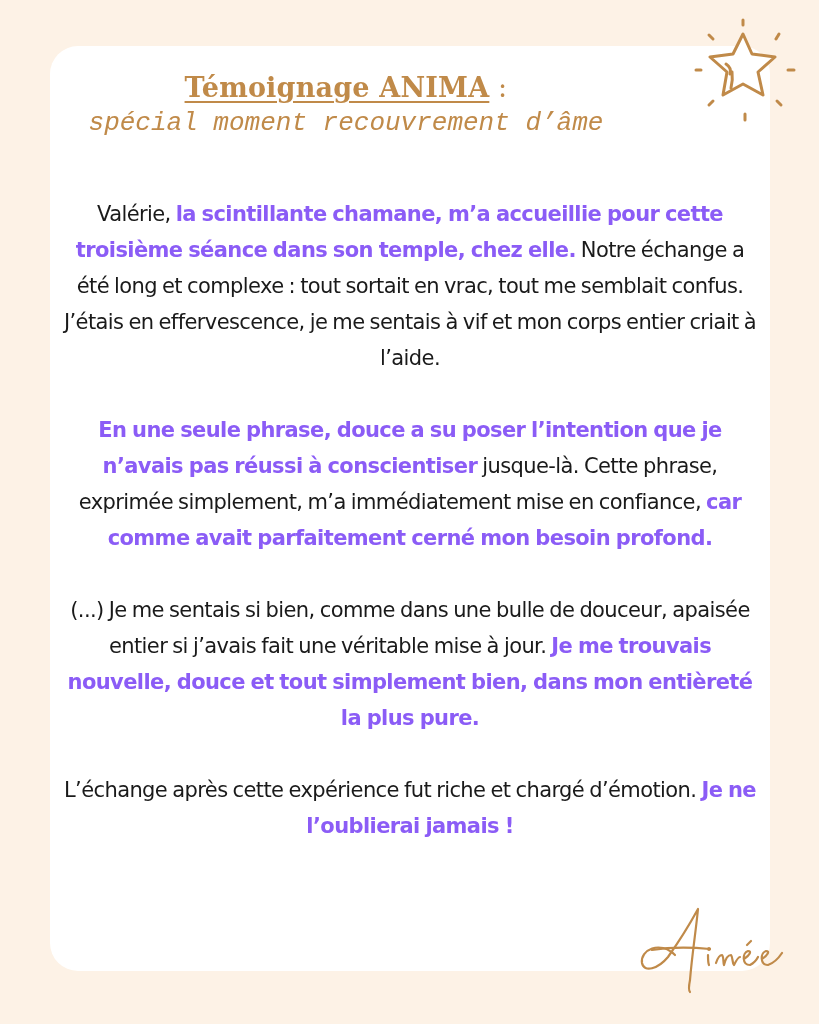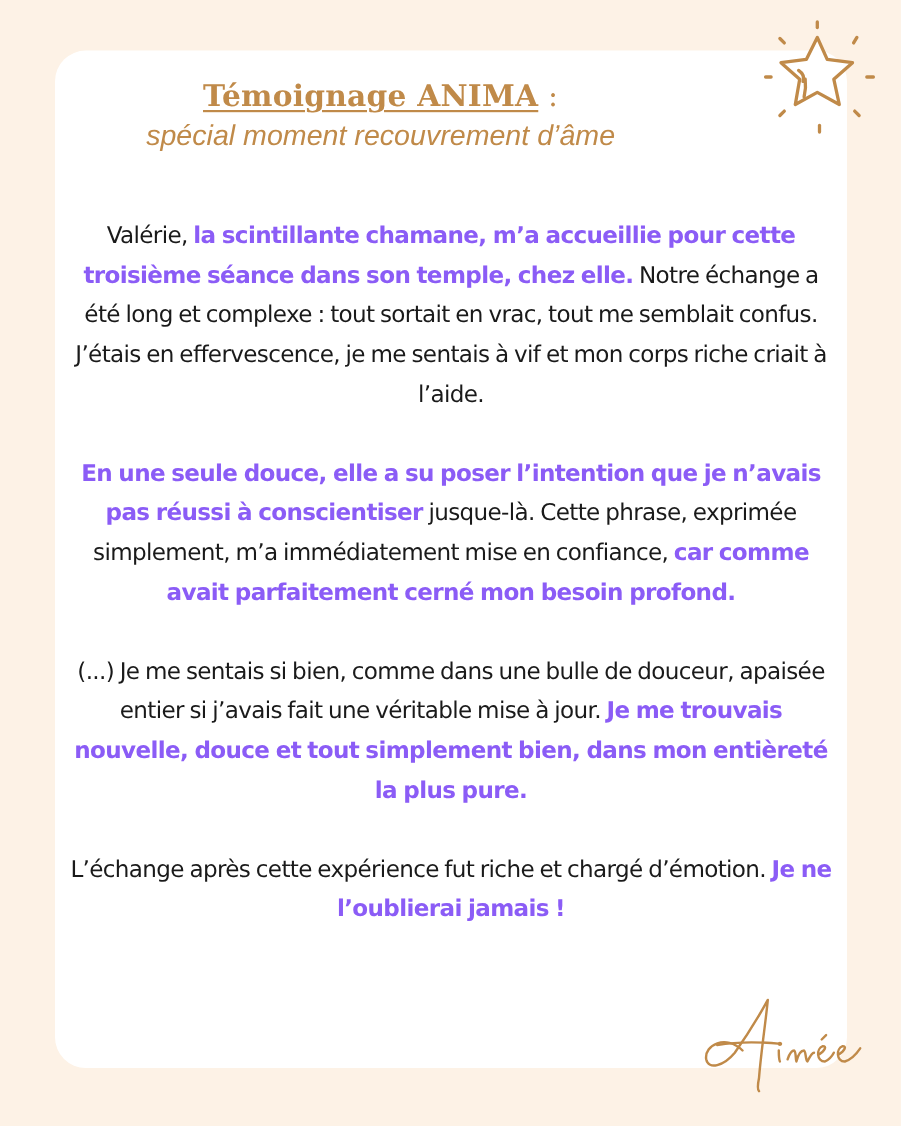--- a/index.html
+++ b/index.html
@@ -40,21 +40,21 @@
     }
     .title-main {
       text-decoration: underline;
       text-decoration-thickness: 2px;
       text-underline-offset: 4px;
     }
     .title-colon {
       font-weight: normal;
     }
     .subtitle-line {
-      font-family: Liberation Sans, sans-serif;
+      font-family: Liberation Mono, monospace;
       font-style: italic;
       font-size: 26px;
       line-height: 34px;
       margin-top: -2px;
     }
     .body-text {
       position: absolute;
       left: 60px;
       top: 196px;
       width: 700px;
@@ -111,24 +111,24 @@
 
 <div class="title-block">
   <div class="title-line">
     <span class="title-main">Témoignage ANIMA</span><span class="title-colon"> :</span>
   </div>
   <div class="subtitle-line">spécial moment recouvrement d’âme</div>
 </div>
 
 <div class="body-text">
   <p>
-    <span>Valérie, </span><span class="hl">la scintillante chamane, m’a accueillie pour cette troisième séance dans son temple, chez elle.</span><span> Notre échange a été long et complexe : tout sortait en vrac, tout me semblait confus. J’étais en effervescence, je me sentais à vif et mon corps riche criait à l’aide.</span>
+    <span>Valérie, </span><span class="hl">la scintillante chamane, m’a accueillie pour cette troisième séance dans son temple, chez elle.</span><span> Notre échange a été long et complexe : tout sortait en vrac, tout me semblait confus. J’étais en effervescence, je me sentais à vif et mon corps entier criait à l’aide.</span>
   </p>
   <p>
-    <span class="hl">En une seule douce, elle a su poser l’intention que je n’avais pas réussi à conscientiser</span><span> jusque-là. Cette phrase, exprimée simplement, m’a immédiatement mise en confiance, </span><span class="hl">car comme avait parfaitement cerné mon besoin profond.</span>
+    <span class="hl">En une seule phrase, douce a su poser l’intention que je n’avais pas réussi à conscientiser</span><span> jusque-là. Cette phrase, exprimée simplement, m’a immédiatement mise en confiance, </span><span class="hl">car comme avait parfaitement cerné mon besoin profond.</span>
   </p>
   <p>
     <span>(...) Je me sentais si bien, comme dans une bulle de douceur, apaisée entier si j’avais fait une véritable mise à jour. </span><span class="hl"> Je me trouvais nouvelle, douce et tout simplement bien, dans mon entièreté la plus pure.</span>
   </p>
   <p>
     <span>L’échange après cette expérience fut riche et chargé d’émotion. </span><span class="hl">Je ne l’oublierai jamais !</span>
   </p>
 </div>
 
 <svg class="signature" viewBox="0 0 170 110">

